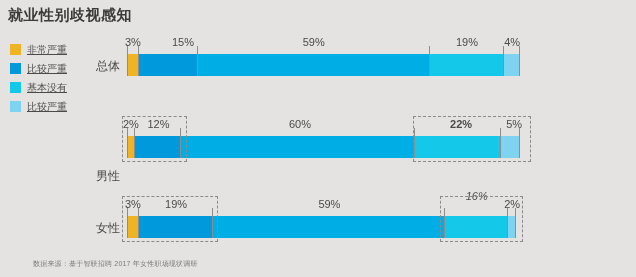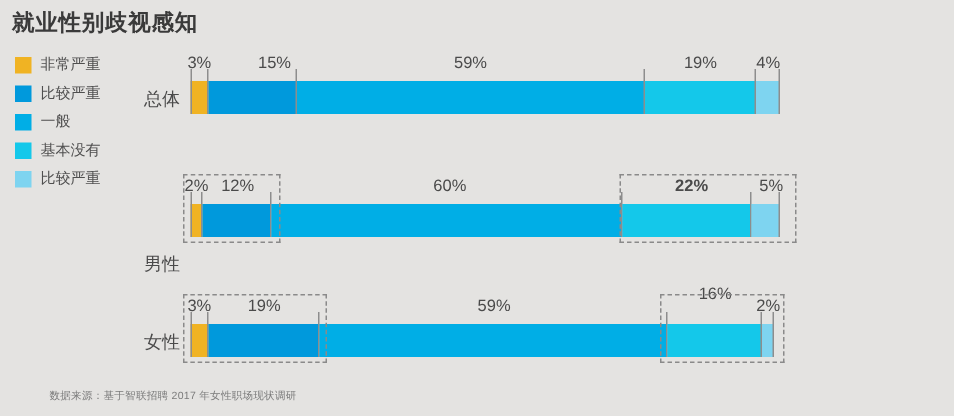--- a/index.html
+++ b/index.html
@@ -31,23 +31,24 @@
   }
   
   .legend {
     position: absolute;
     left: 10px;
     top: 38px;
     width: 86px;
   }
   .legend-item {
     display: flex;
-    align-items: flex-start;
+    align-items: flex-end;
     height: 17px;
     margin-bottom: 2px;
+    text-decoration: underline;
   }
   .legend-swatch {
     width: 11px;
     height: 11px;
     flex: 0 0 11px;
     margin-right: 6px;
   }
   .legend-label {
     font-size: 10px;
     color: #4f4f4f;
@@ -129,24 +130,20 @@
   <div class="title">就业性别歧视感知</div>
 
   <div class="legend" id="legend">
       <div class="legend-item">
         <span class="legend-swatch" style="background: rgb(240, 179, 35);"></span>
         <span class="legend-label">非常严重</span>
       </div>
       <div class="legend-item">
         <span class="legend-swatch" style="background: rgb(0, 153, 220);"></span>
         <span class="legend-label">比较严重</span>
-      </div>
-      <div class="legend-item">
-        <span class="legend-swatch" style="background: rgb(0, 174, 230);"></span>
-        <span class="legend-label">一般</span>
       </div>
       <div class="legend-item">
         <span class="legend-swatch" style="background: rgb(20, 200, 234);"></span>
         <span class="legend-label">基本没有</span>
       </div>
       <div class="legend-item">
         <span class="legend-swatch" style="background: rgb(126, 212, 240);"></span>
         <span class="legend-label">比较严重</span>
       </div>
     </div>
@@ -204,21 +201,21 @@
           </div>
         </div>
         <div class="dash-box" style="left: 122px; top: 116px; width: 65.02px; height: 46px;"></div>
         <div class="dash-box" style="left: 412.82px; top: 116px; width: 118.11px; height: 46px;"></div>
       </div>
       <div class="row" style="top: 0px;">
         <div class="row-label" style="left: 80px; top: 220px;">女性</div>
         <div class="value-label" style="left: 110.895px; width: 44px; top: 198px;">3%</div>
         <div class="value-label" style="left: 154.125px; width: 44px; top: 198px;">19%</div>
         <div class="value-label" style="left: 307.395px; width: 44px; top: 198px;">59%</div>
-        <div class="value-label" style="left: 454.77px; width: 44px; top: 190px;">16%</div>
+        <div class="value-label" style="left: 454.77px; width: 44px; top: 190px; font-style: italic;">16%</div>
         <div class="value-label" style="left: 490.14px; width: 44px; top: 198px;">2%</div>
         <div class="bar" style="top: 216px;">
           <div class="seg" style="width: 11.79px; background: rgb(240, 179, 35);">
             <span class="seg-divider"></span>
             <span class="seg-divider left-edge"></span>
           </div>
           <div class="seg" style="width: 74.67px; background: rgb(0, 153, 220);">
             <span class="seg-divider"></span>
           </div>
           <div class="seg" style="width: 231.87px; background: rgb(0, 174, 230);">

